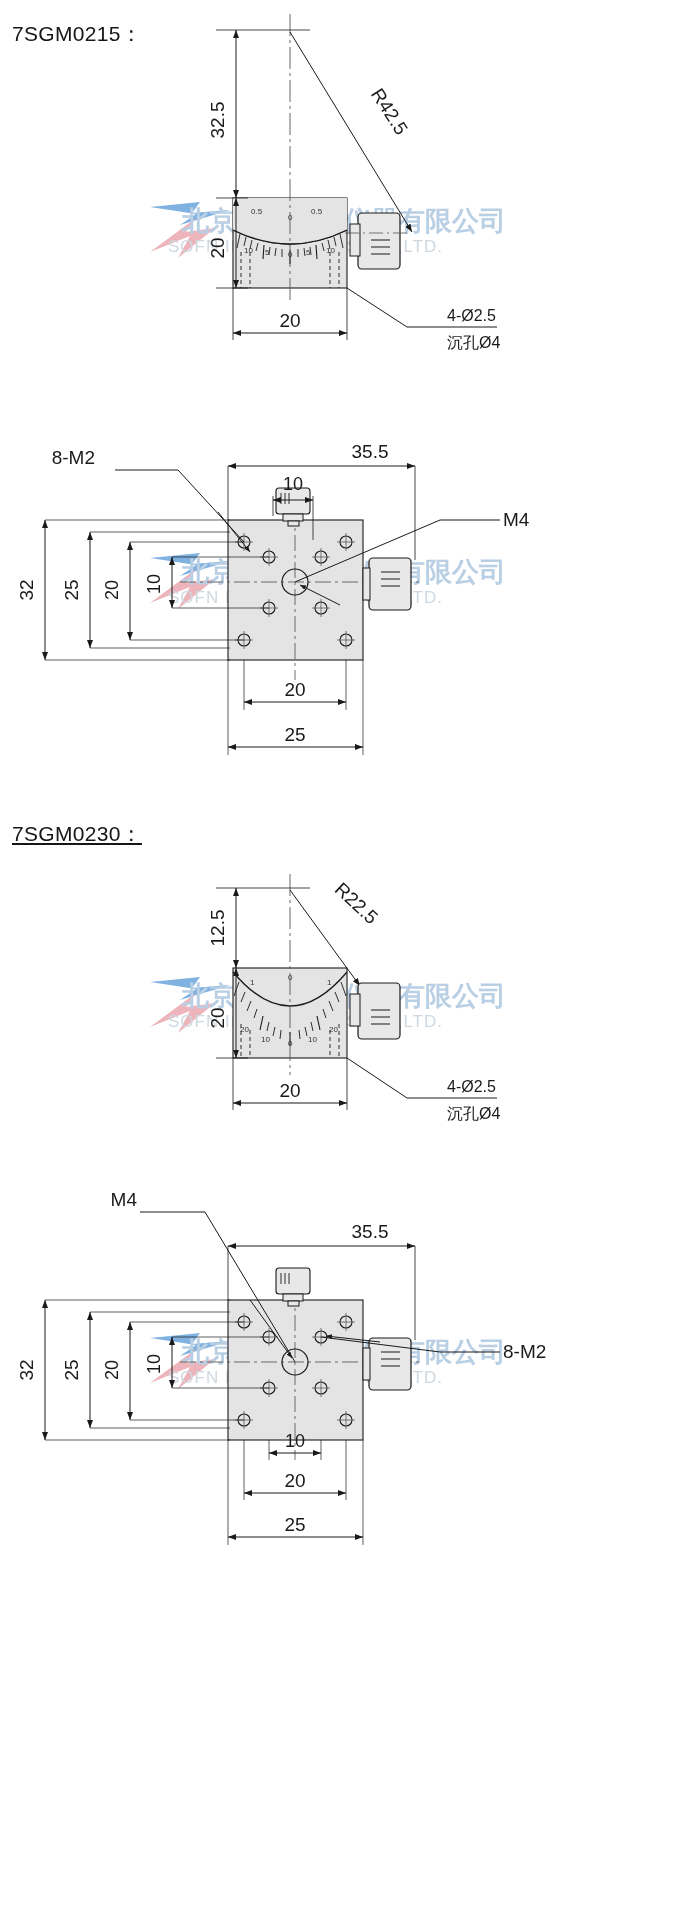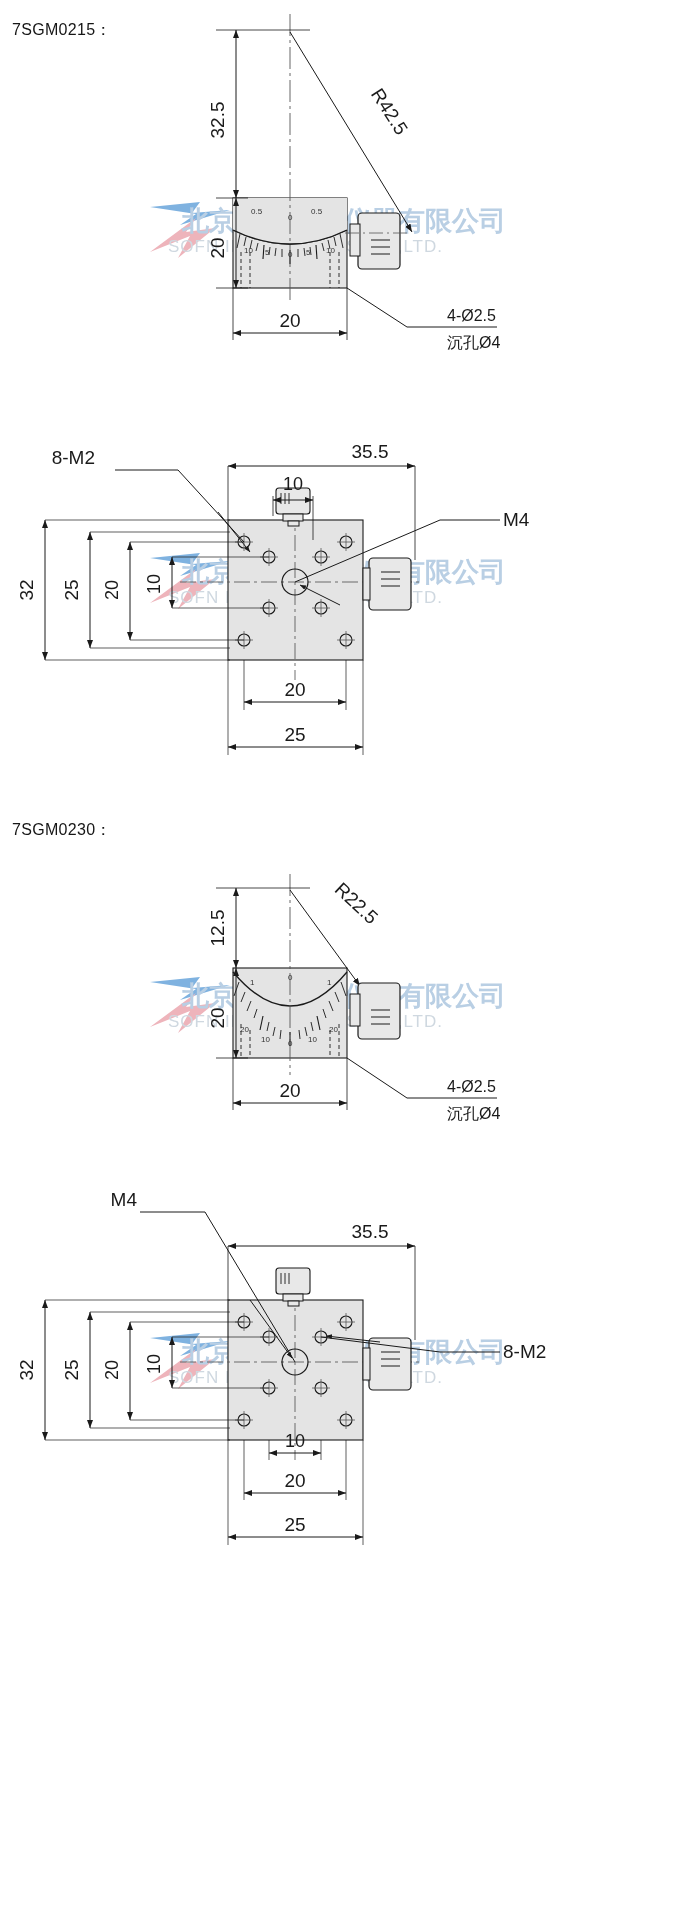--- a/index.html
+++ b/index.html
@@ -1,19 +1,19 @@
 <!DOCTYPE html>
 <html><head>
 <meta charset="utf-8">
 <style>
   html,body{margin:0;padding:0;background:#fff;}
   body{width:682px;height:1920px;position:relative;font-family:"Liberation Sans",sans-serif;
        -webkit-font-smoothing:antialiased;}
   .sheet{position:absolute;left:0;top:0;width:682px;height:1920px;overflow:hidden;background:#fff;}
-  .title{position:absolute;font-size:16px;color:#161616;letter-spacing:.3px;white-space:nowrap;}
+  .title{position:absolute;font-size:21px;color:#161616;letter-spacing:.3px;white-space:nowrap;}
   svg{position:absolute;left:0;top:0;overflow:visible;}
   .wm{position:absolute;pointer-events:none;}
   .wm-txt{font-family:"Liberation Sans",sans-serif;font-weight:bold;fill:#b9cfe4;}
   .wm-txt2{font-family:"Liberation Sans",sans-serif;fill:#cfd8e0;letter-spacing:1px;}
 </style>
 </head>
 <body>
 
 <div class="sheet">
 
@@ -233,21 +233,21 @@
       <text x="78" y="200" font-size="19" text-anchor="middle" transform="rotate(-90 78 200)">25</text>
       <text x="118" y="200" font-size="18" text-anchor="middle" transform="rotate(-90 118 200)">20</text>
       <text x="160" y="194" font-size="18" text-anchor="middle" transform="rotate(-90 160 194)">10</text>
       <text x="295" y="306" font-size="19" text-anchor="middle">20</text>
       <text x="295" y="351" font-size="19" text-anchor="middle">25</text>
       <text x="95" y="74" font-size="19" text-anchor="end">8-M2</text>
       <text x="503" y="136" font-size="19">M4</text>
     </g>
   </svg>
 
-  <div class="title" style="left:12px;top:820px;">7SGM0230：</div>
+  <div class="title" style="left:12px;top:820px;text-decoration:underline;">7SGM0230：</div>
 
   <svg width="682" height="330" style="top:860px;left:0;">
     <g stroke="#1a1a1a" fill="none" stroke-width="1">
 
       <g class="wm">
         <path d="M150,122 L200,117 L192,128 L230,125 L180,140 L196,129 Z" fill="#7fb2e0" stroke="none"></path>
         <path d="M150,167 L196,133 L186,147 L215,143 L178,173 L190,151 Z" fill="#eeb4bb" stroke="none"></path>
         <text class="wm-txt" x="182" y="145" font-size="27" stroke="none">北京赛凡光电仪器有限公司</text>
         <text class="wm-txt2" x="168" y="167" font-size="17" stroke="none">SOFN INSTRUMENTS CO.,LTD.</text>
       </g>

